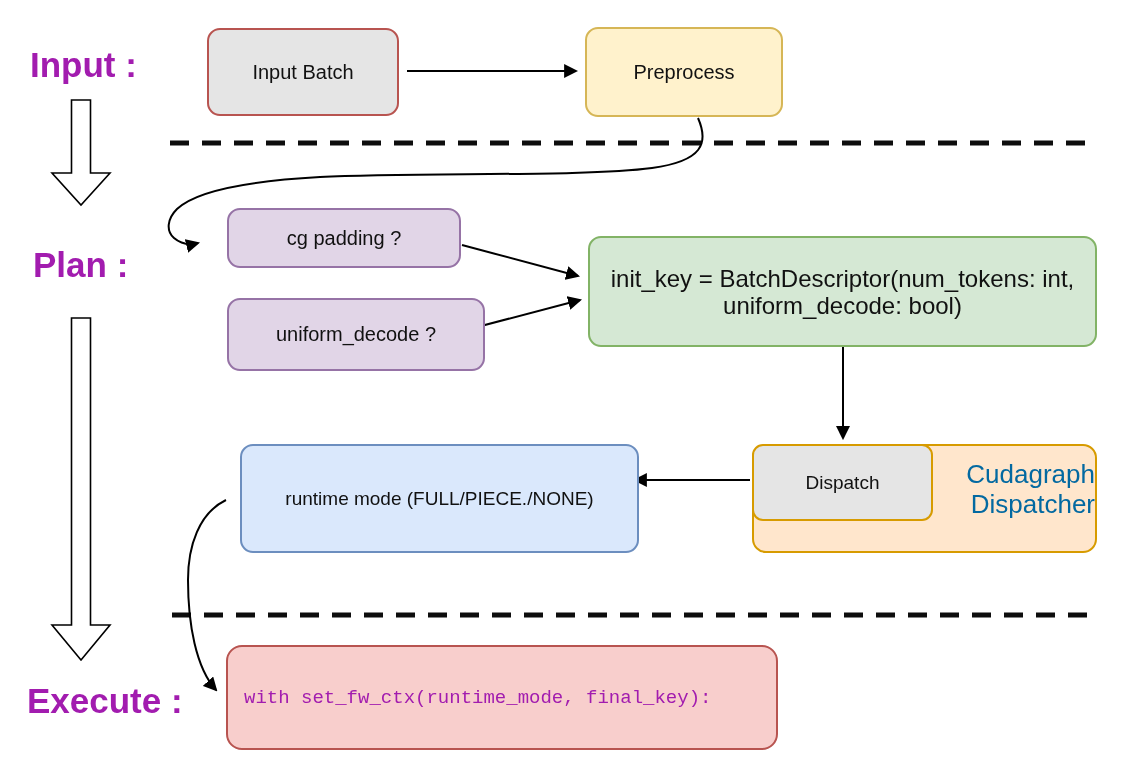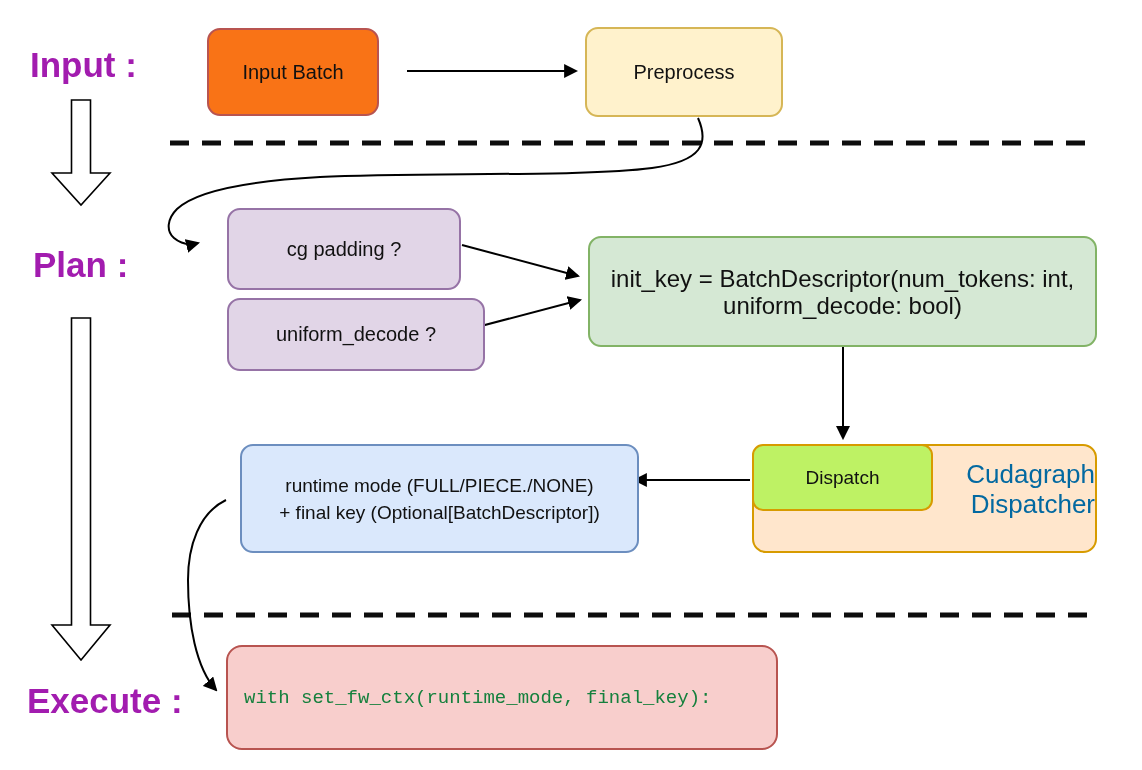--- a/index.html
+++ b/index.html
@@ -43,21 +43,21 @@
     font-size: 26px;
     line-height: 30px;
     color: #0369a1;
   }
   #node-runtime { font-size: 19px; line-height: 27px; }
   #node-exec-code {
     border-radius: 16px;
     font-family: "Liberation Mono", "DejaVu Sans Mono", monospace;
     font-size: 19px;
     line-height: 28px;
-    color: #15803d;
+    color: #a21caf;
     align-items: flex-start;
     padding-left: 16px;
     text-align: left;
   }
   #node-exec-code .ln { white-space: pre; }
 </style>
 </head>
 <body>
 
 <div id="canvas">
@@ -88,54 +88,53 @@
 
     <line x1="750" y1="480" x2="635" y2="480" stroke="#000" stroke-width="2" marker-end="url(#arr)"></line>
 
     <path d="M 226 500 C 199 513 188 546 188 580 C 188 624 196 668 216 690" fill="none" stroke="#000" stroke-width="2" marker-end="url(#arr)"></path>
   </svg>
 
   <div class="section-label" style="left:30px; top:38px;">Input :</div>
   <div class="section-label" style="left:33px; top:238px;">Plan :</div>
   <div class="section-label" style="left:27px; top:674px;">Execute :</div>
 
-  <div class="node" style="left: 207px; top: 28px; width: 172px; height: 88px; background-color: #f97316; border-color: rgb(184, 84, 80);">
+  <div class="node" style="left: 207px; top: 28px; width: 192px; height: 88px; background-color: #e5e5e5; border-color: rgb(184, 84, 80);">
     <span class="ln">Input Batch</span>
   </div>
 
   <div class="node" style="left: 585px; top: 27px; width: 198px; height: 90px; background-color: rgb(255, 242, 204); border-color: rgb(214, 182, 86);">
     <span class="ln">Preprocess</span>
   </div>
 
-  <div class="node" style="left: 227px; top: 208px; width: 234px; height: 82px; background-color: rgb(225, 213, 231); border-color: rgb(150, 115, 166);">
+  <div class="node" style="left: 227px; top: 208px; width: 234px; height: 60px; background-color: rgb(225, 213, 231); border-color: rgb(150, 115, 166);">
     <span class="ln">cg padding ?</span>
   </div>
 
   <div class="node" style="left: 227px; top: 298px; width: 258px; height: 73px; background-color: rgb(225, 213, 231); border-color: rgb(150, 115, 166);">
     <span class="ln">uniform_decode ?</span>
   </div>
 
   <div class="node" id="node-init-key" style="left: 588px; top: 228px; width: 509px; height: 111px; background-color: rgb(213, 232, 212); border-color: rgb(130, 179, 102);">
     <span class="ln">init_key = BatchDescriptor(num_tokens: int,</span>
     <span class="ln">uniform_decode: bool)</span>
   </div>
 
   <div class="node" id="node-cud-outer" style="left: 752px; top: 444px; width: 345px; height: 109px; background-color: rgb(255, 230, 204); border-color: rgb(215, 155, 0);">
   </div>
   <div class="cud-text" style="left:935px; top:459px; width:160px;">
     <div>Cudagraph</div>
     <div>Dispatcher</div>
   </div>
 
-  <div class="node" id="node-dispatch" style="left: 752px; top: 444px; width: 181px; height: 67px; background-color: #bef264; border-color: rgb(215, 155, 0);">
+  <div class="node" id="node-dispatch" style="left: 752px; top: 444px; width: 181px; height: 77px; background-color: #e5e5e5; border-color: rgb(215, 155, 0);">
     <span class="ln">Dispatch</span>
   </div>
 
   <div class="node" id="node-runtime" style="left: 228px; top: 444px; width: 399px; height: 109px; background-color: rgb(218, 232, 252); border-color: rgb(108, 142, 191); margin-left: 12px;">
     <span class="ln">runtime mode (FULL/PIECE./NONE)</span>
-    <span class="ln">+ final key (Optional[BatchDescriptor])</span>
   </div>
 
   <div class="node" id="node-exec-code" style="left: 226px; top: 645px; width: 552px; height: 105px; background-color: rgb(248, 206, 204); border-color: rgb(184, 84, 80);">
     <span class="ln">with set_fw_ctx(runtime_mode, final_key):</span>
   </div>
 
 </div>
 
 </body></html>

